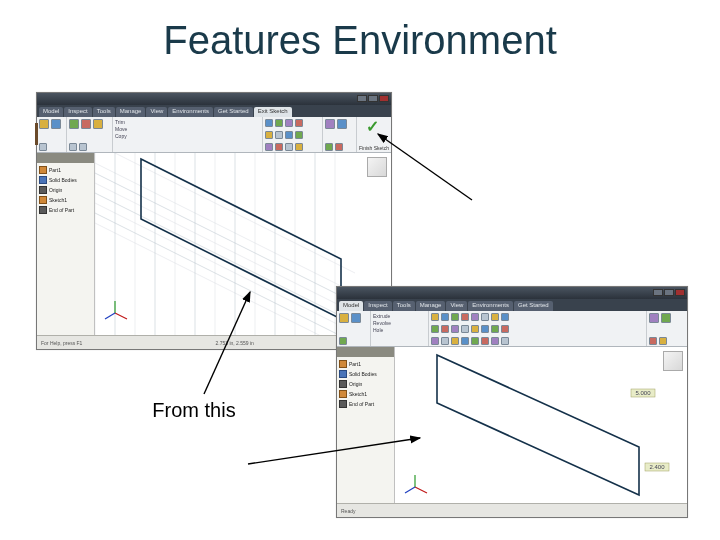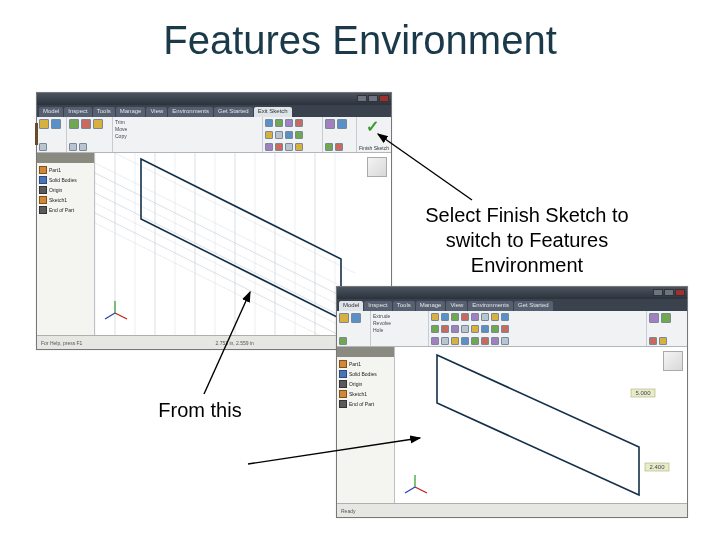--- a/index.html
+++ b/index.html
@@ -1,21 +1,21 @@
 <!DOCTYPE html>
 <html><head>
 <meta charset="utf-8">
 <style>
   * { box-sizing: border-box; margin: 0; padding: 0; }
   body { width: 720px; height: 540px; background: #fff; font-family: Arial, sans-serif; position: relative; overflow: hidden; }
   .slide { width: 720px; height: 540px; position: relative; background: #fff; }
   .title { position: absolute; top: 18px; left: 0; width: 100%; text-align: center; font-size: 40px; color: #1a3a4a; font-weight: 400; }
   .caption { position: absolute; font-size: 20px; color: #000; text-align: center; line-height: 1.25; }
   .cap-select { left: 402px; top: 203px; width: 250px; }
-  .cap-from { left: 150px; top: 398px; width: 100px; }
+  .cap-from { left: 144px; top: 398px; width: 100px; }
   .cap-to { left: 174px; top: 455px; width: 80px; text-align: center; }
 
   
   .appwin { position: absolute; border: 1px solid #777; background: #e8e8e8; font-size: 7px; box-shadow: 0 0 1px rgba(0,0,0,0.2); }
   .titlebar { height: 12px; background: linear-gradient(#4a5460,#2b323b); position: relative; }
   .titlebar .winbtns { position: absolute; right: 2px; top: 2px; display: flex; gap: 1px; }
   .titlebar .winbtns span { width: 10px; height: 7px; background: #6b7480; border: 1px solid #333; }
   .titlebar .winbtns span:last-child { background: #a03030; }
   .menutabs { height: 12px; background: #39424d; display: flex; gap: 1px; padding-left: 2px; align-items: flex-end; }
   .menutabs span { height: 10px; padding: 1px 4px 0 4px; background: #566070; color: #e0e4e8; font-size: 6px; border-radius: 2px 2px 0 0; }
@@ -64,21 +64,20 @@
   .ic.c3 { background: #70a850; }
   .ic.c4 { background: #c86a60; }
   .ic.c5 { background: #a080c0; }
 </style>
 </head>
 <body>
 <div class="slide">
 
   <div class="title">Features Environment</div>
 
-  <div class="caption cap-select">Select Finish Sketch to switch to Features Environment</div>
   <div class="caption cap-from">From this</div>
 
   <div class="appwin win1">
     <div class="titlebar">
       <div class="winbtns">
           <span></span>
           <span></span>
           <span></span>
         </div>
     </div>

